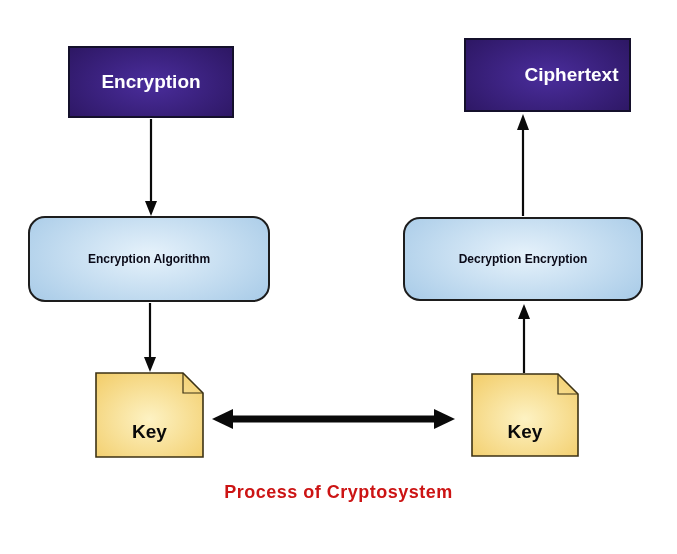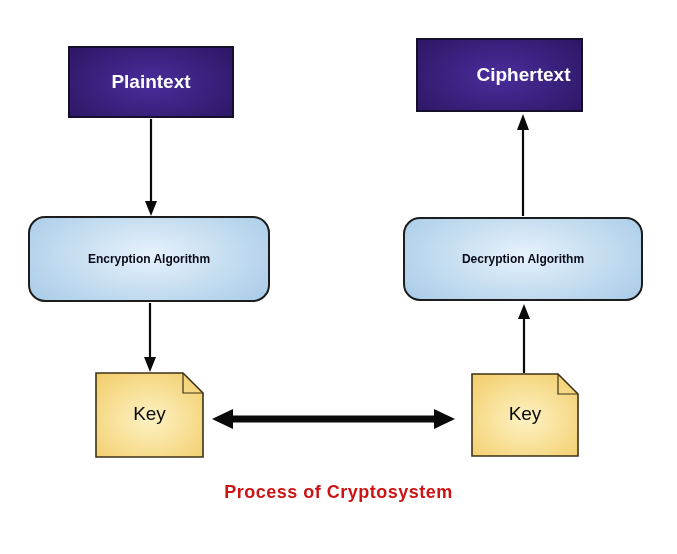--- a/index.html
+++ b/index.html
@@ -36,29 +36,30 @@
   .node-blue {
     background: radial-gradient(ellipse 95% 130% at 50% 45%,
                 var(--blue-center, #e6f2fb) 0%,
                 var(--blue-edge, #8ab8de) 100%);
     border: 2px solid #1d1d1d;
     border-radius: 17px;
     color: #0a0a18;
     font-size: 12px;
   }
   .plaintext-box  { left: 68px;  top: 46px;  width: 166px; height: 72px; }
-  .ciphertext-box { left: 416px; top: 38px;  width: 167px; height: 74px; padding-left: 48px; }
+  .ciphertext-box { left: 464px; top: 38px;  width: 167px; height: 74px; padding-left: 48px; }
   .encryption-box { left: 28px;  top: 216px; width: 242px; height: 86px; }
   .decryption-box { left: 403px; top: 217px; width: 240px; height: 84px; }
   .key-label {
     position: absolute;
-    font-weight: normal;
+    font-weight: bold;
     font-size: 19px;
     color: #090909;
     text-align: center;
+    margin-top: 18px;
   }
   .key-label-left  { left: 96px;  top: 403px; width: 107px; }
   .key-label-right { left: 472px; top: 403px; width: 106px; }
   .diagram-title {
     position: absolute;
     left: 0; top: 482px;
     width: 677px;
     text-align: center;
     font-weight: bold;
     font-size: 18px;
@@ -109,33 +110,33 @@
     </g>
 
     <g stroke="var(--arrow-black, #0a0a0a)" fill="var(--arrow-black, #0a0a0a)">
       <line x1="230" y1="419" x2="437" y2="419" stroke-width="7"></line>
       <polygon points="212,419 233,409 233,429" stroke="none"></polygon>
       <polygon points="455,419 434,409 434,429" stroke="none"></polygon>
     </g>
   </svg>
 
   <div class="node node-dark plaintext-box">
-    <span>Plaintext</span>
+    <span>Encryption</span>
   </div>
 
   <div class="node node-dark ciphertext-box">
     <span>Ciphertext</span>
   </div>
 
   <div class="node node-blue encryption-box">
     <span>Encryption Algorithm</span>
   </div>
 
   <div class="node node-blue decryption-box">
-    <span>Decryption Algorithm</span>
+    <span>Decryption Encryption</span>
   </div>
 
   <div class="key-label key-label-left">Key</div>
   <div class="key-label key-label-right">Key</div>
 
   <div class="diagram-title">Process of Cryptosystem</div>
 
 </div>
 
 </body></html>

